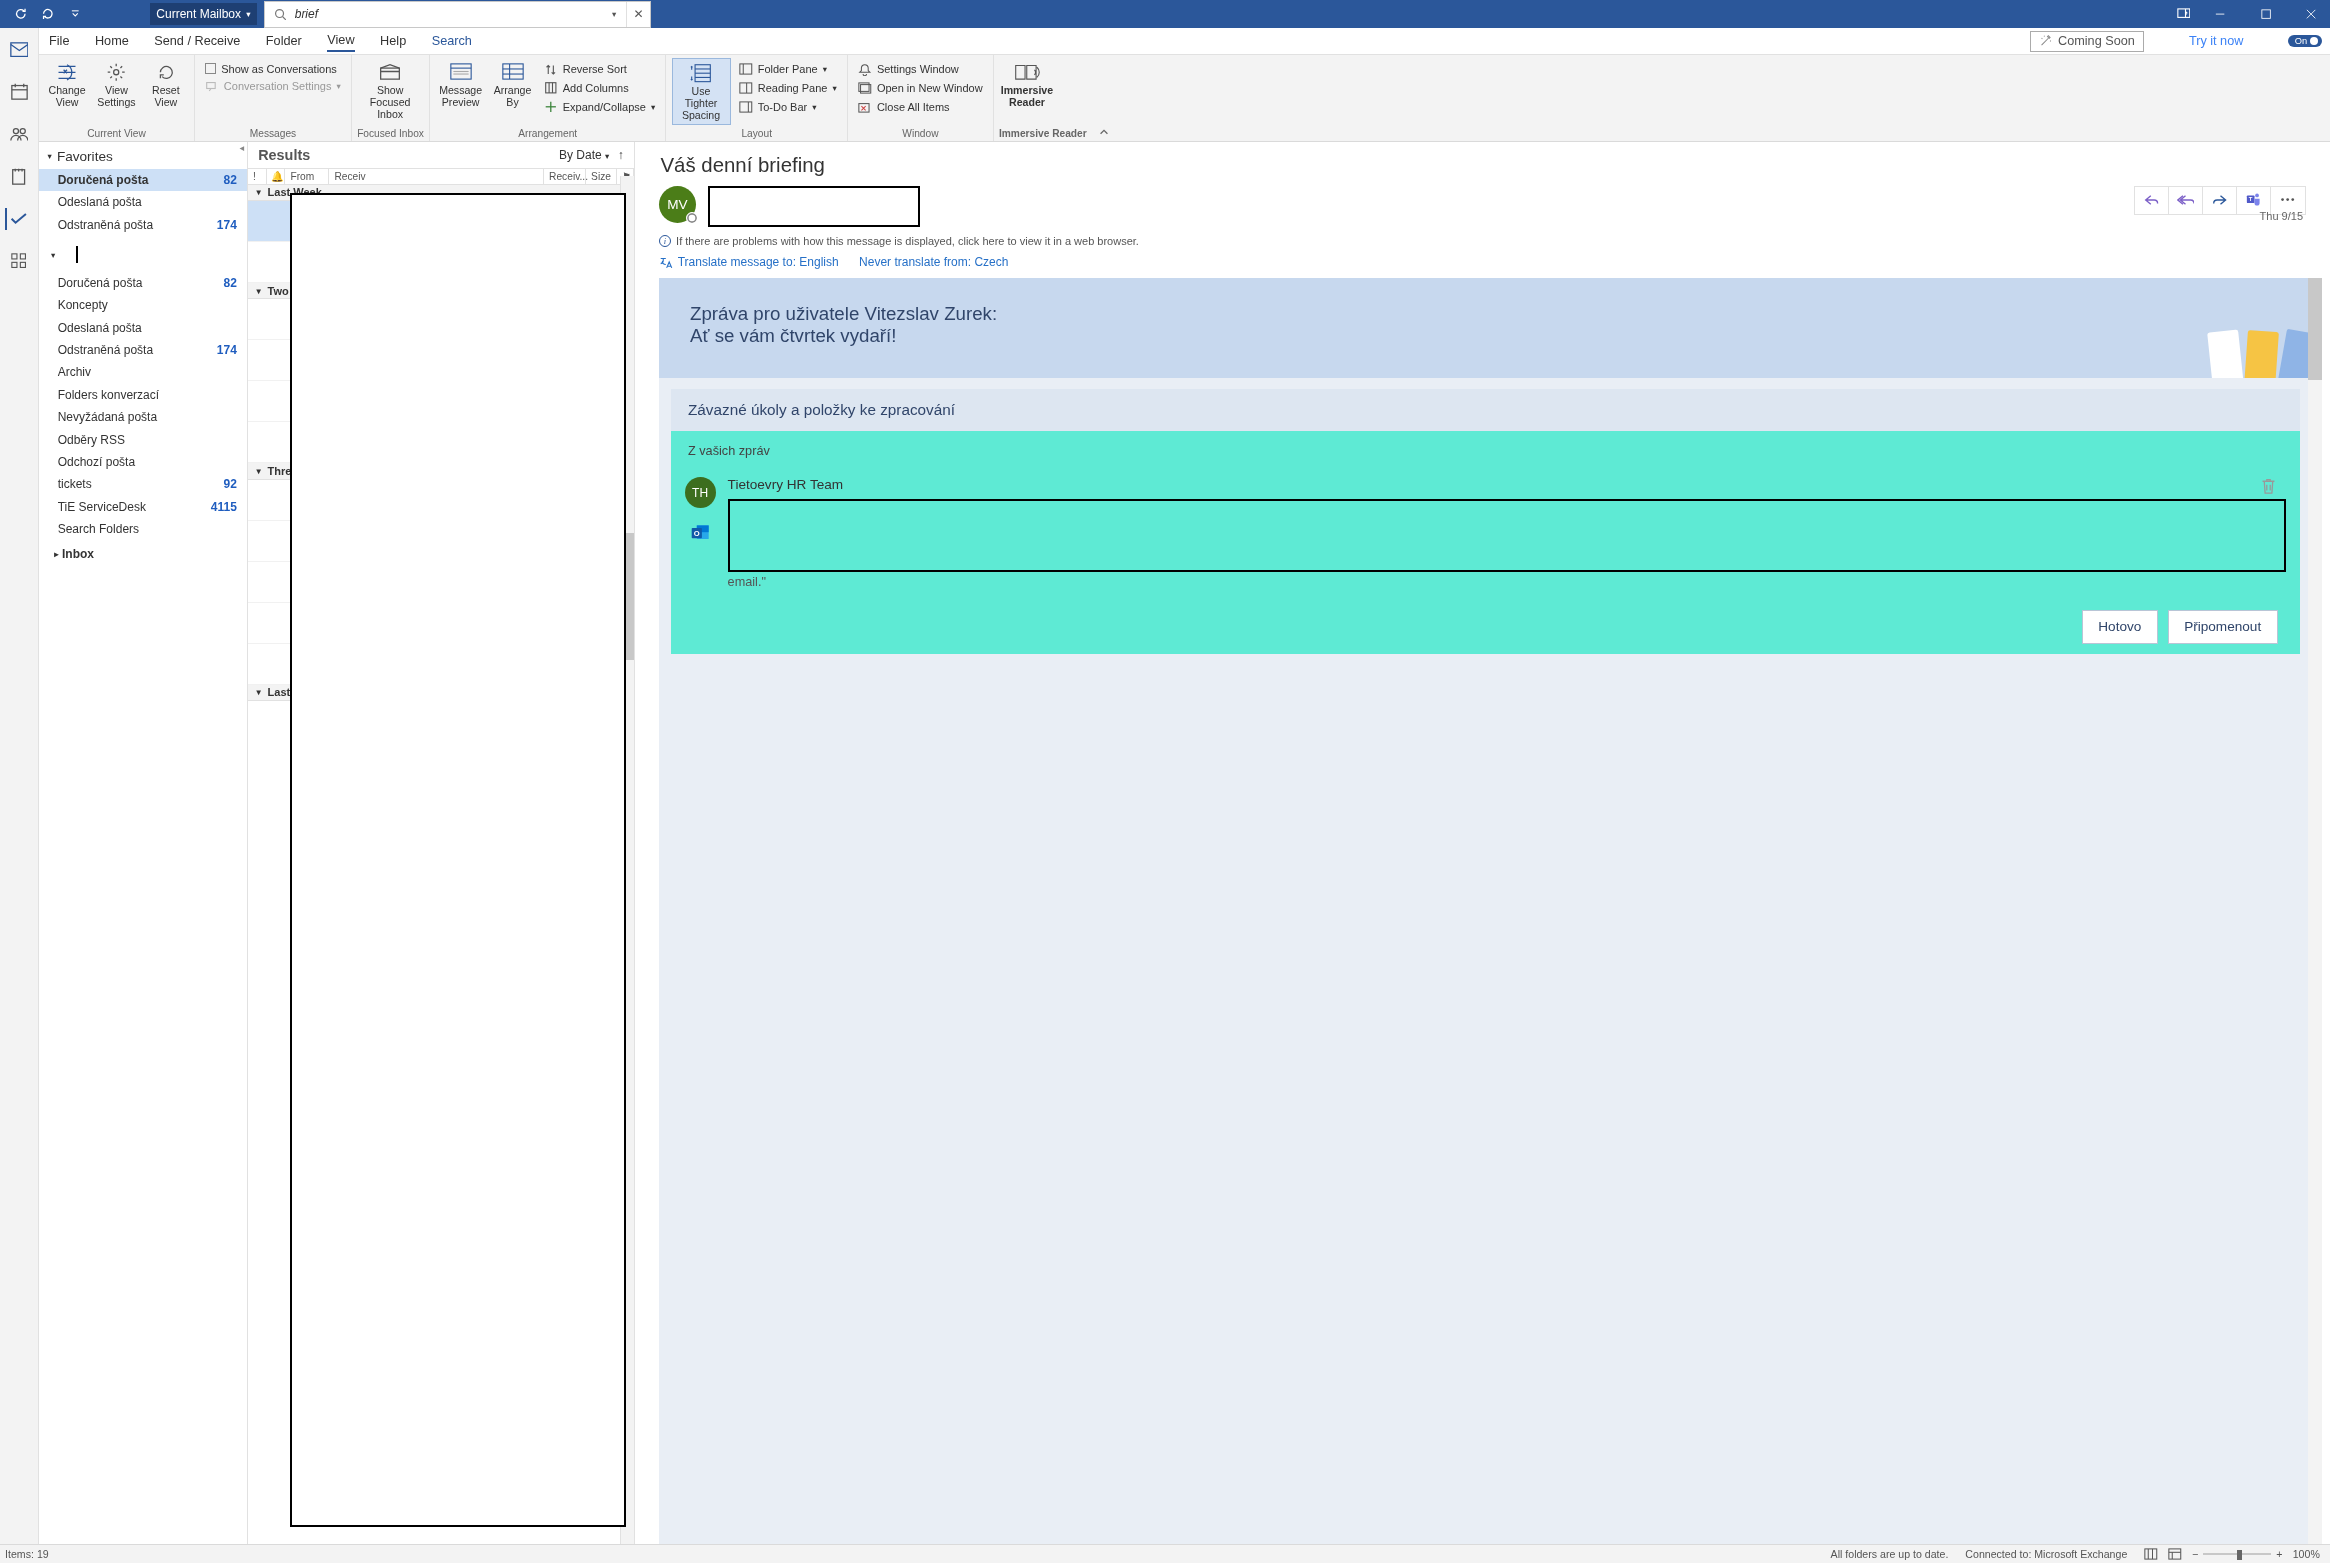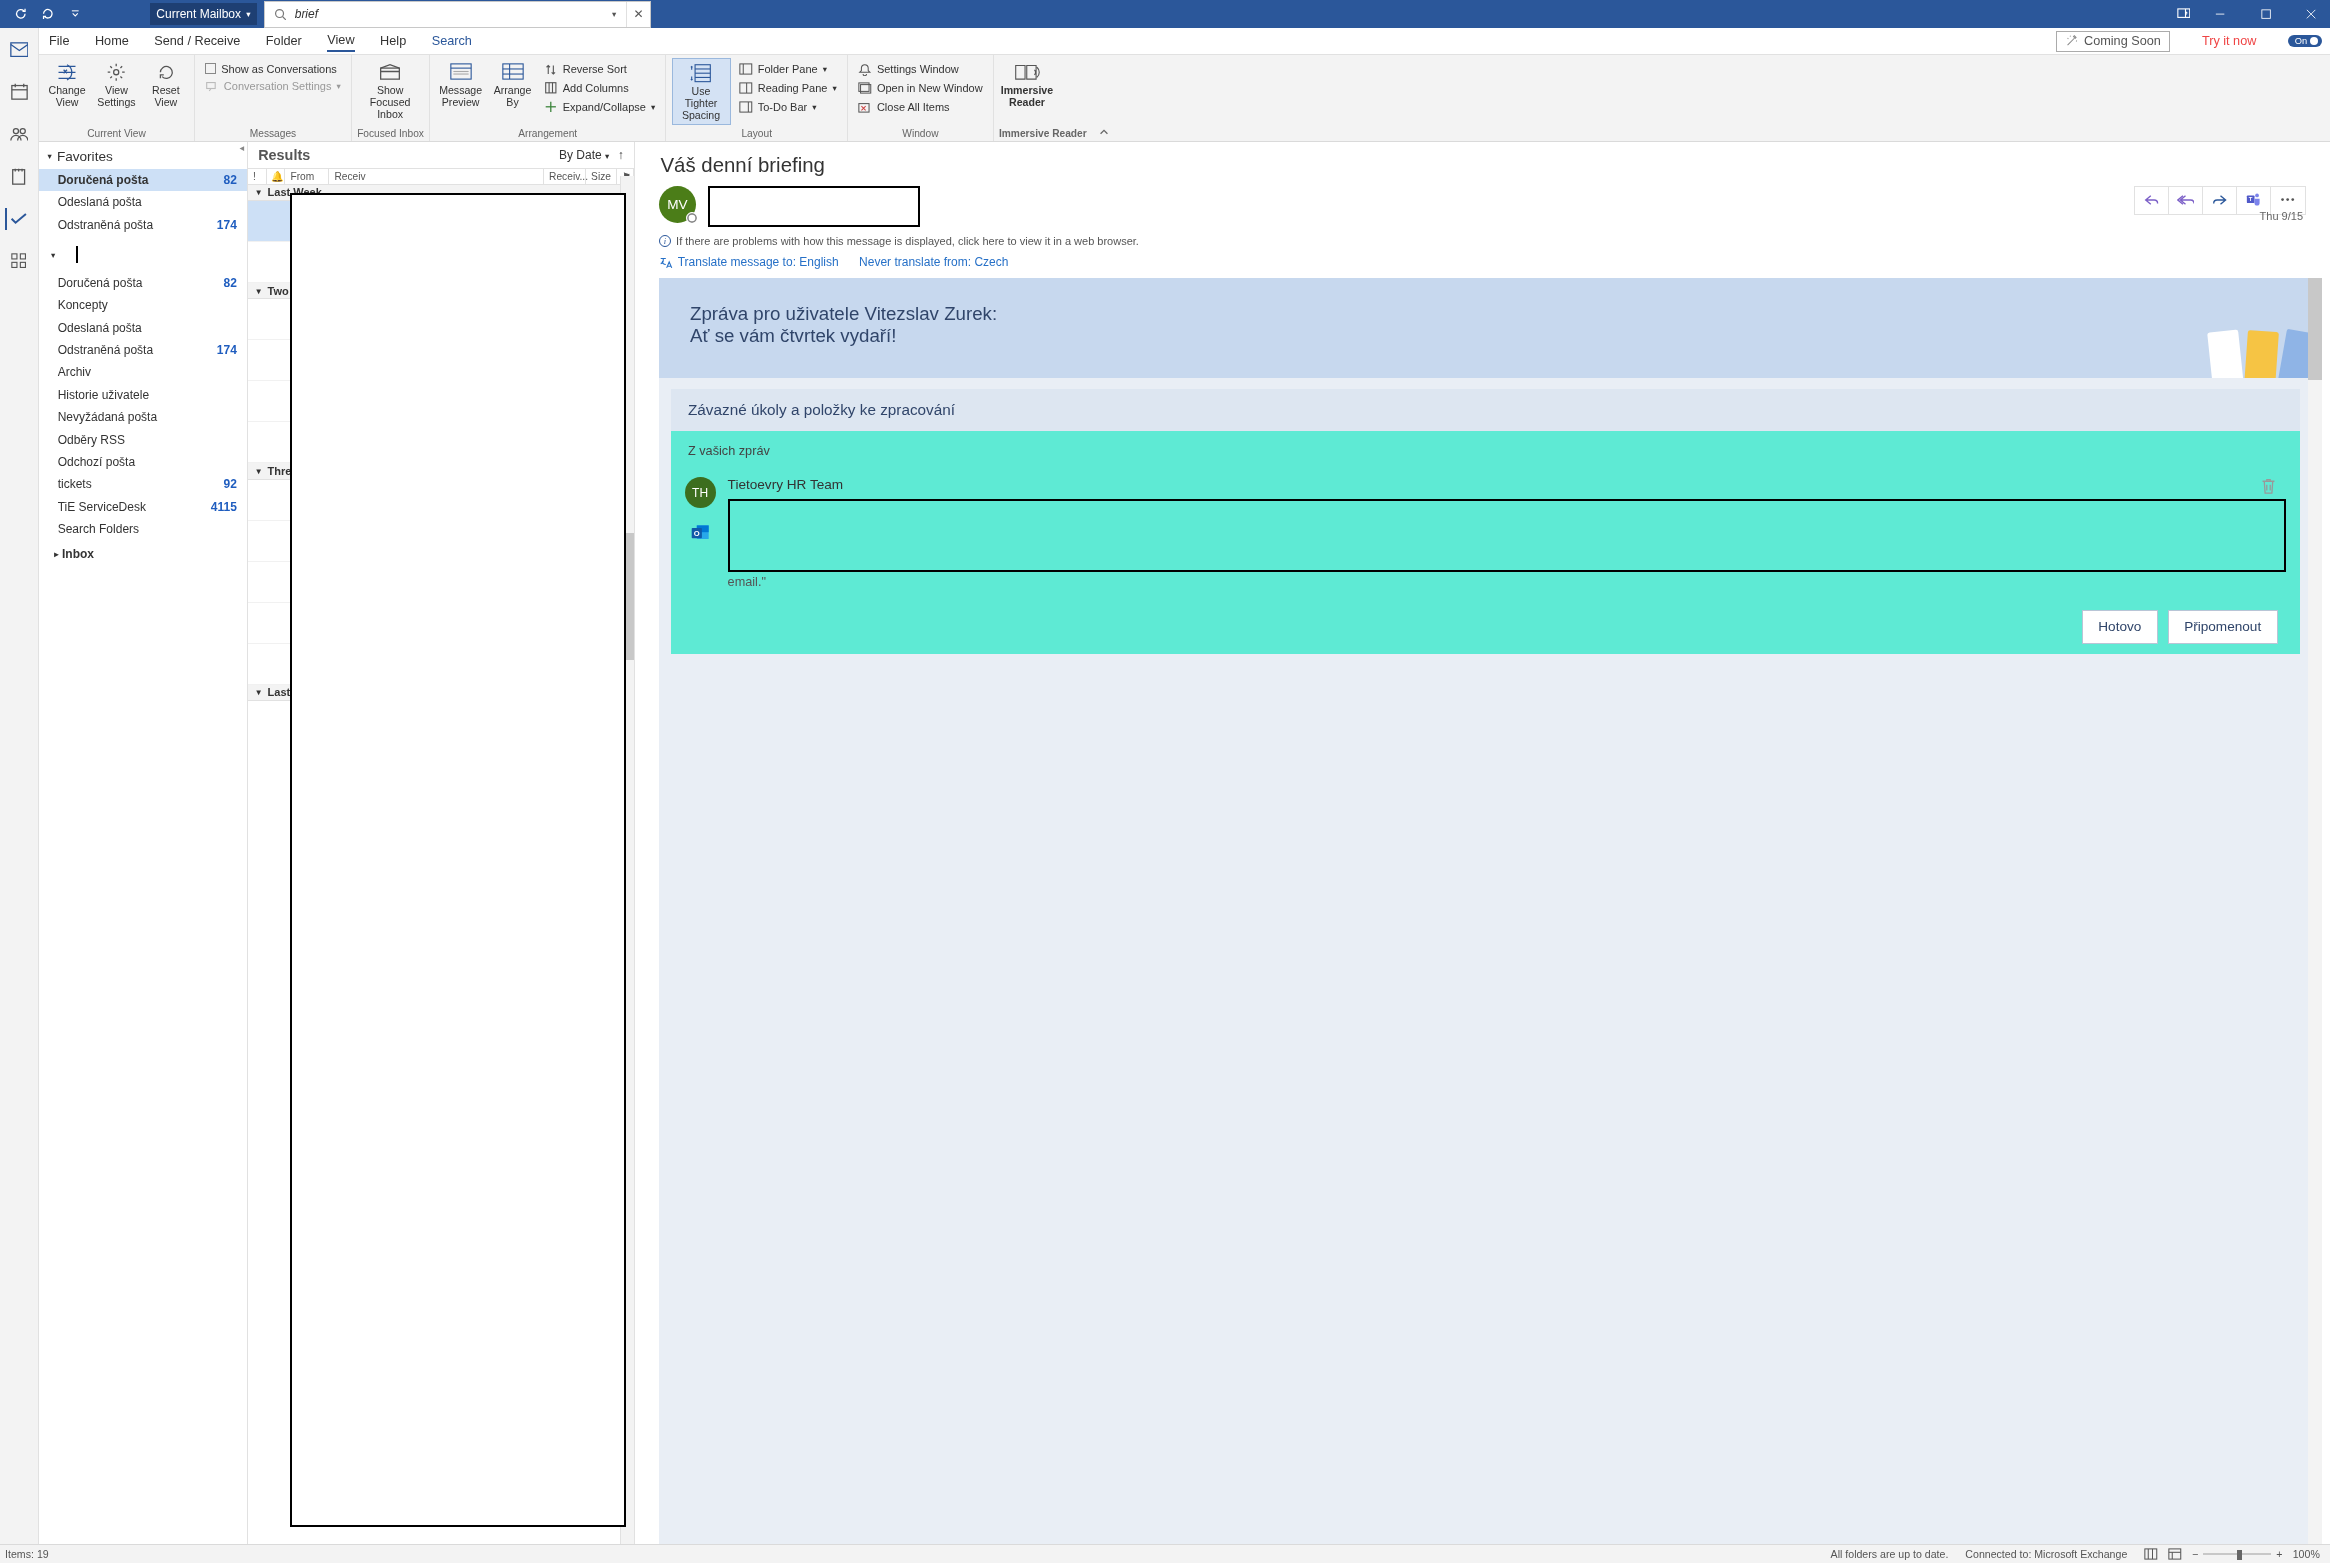--- a/index.html
+++ b/index.html
@@ -18,21 +18,21 @@
 .titlebar .right { margin-left: auto; display: flex; align-items: center; gap: 8.5px; color: #fff; }
 .titlebar .win-btn { width: 37px; height: 28px; display: flex; align-items: center; justify-content: center; color: #fff; }
 
 
 .tabs { height: 27px; background: #fff; display: flex; align-items: center; border-bottom: 0.8px solid #e1e1e1; padding-left: 49px; gap: 25.5px; font-size: 12.7px; }
 .tabs .tab { padding: 3.4px 0; cursor: pointer; color: #333; }
 .tabs .tab.active { border-bottom: 2.5px solid #2b579a; font-weight: 400; }
 .tabs .tab.search { color: #2b579a; }
 .tabs .spacer { flex: 1; }
 .tabs .coming { border: 0.8px solid #ababab; padding: 2.5px 8.5px; display: flex; align-items: center; gap: 5.1px; color: #555; }
-.tabs .tryit { color: #ef4444; margin: 0 6px; }
+.tabs .tryit { color: #3b82f6; margin: 0 19px; }
 .tabs .toggle { background: #2b579a; color: #fff; border-radius: 8.5px; padding: 0.8px 3.4px 0.8px 6.8px; font-size: 9.3px; display: flex; align-items: center; gap: 2.5px; margin-right: 8.5px; }
 .tabs .toggle .knob { width: 8.5px; height: 8.5px; background: #fff; border-radius: 50%; }
 
 
 .ribbon { height: 87px; background: #f3f3f3; display: flex; border-bottom: 0.8px solid #dadada; padding-left: 39px; }
 .ribbon .group { border-right: 0.8px solid #e1e1e1; display: flex; flex-direction: column; padding: 3.4px 5.1px 0; }
 .ribbon .group .row { display: flex; align-items: flex-start; gap: 3.4px; flex: 1; }
 .ribbon .group .label { text-align: center; font-size: 10.2px; color: #666; padding-bottom: 1.7px; }
 .ribbon .big { display: flex; flex-direction: column; align-items: center; padding: 3.4px 5.1px; cursor: pointer; width: 46px; }
 .ribbon .big .ic { width: 27px; height: 20.4px; display: flex; align-items: center; justify-content: center; }
@@ -530,21 +530,21 @@
         </div>
         <div class="fitem">
           <span>Odstraněná pošta</span>
           <span class="cnt">174</span>
         </div>
         <div class="fitem">
           <span>Archiv</span>
           <span class="cnt"></span>
         </div>
         <div class="fitem">
-          <span>Historie uživatele</span>
+          <span>Folders konverzací</span>
           <span class="cnt"></span>
         </div>
         <div class="fitem">
           <span>Nevyžádaná pošta</span>
           <span class="cnt"></span>
         </div>
         <div class="fitem">
           <span>Odběry RSS</span>
           <span class="cnt"></span>
         </div>

